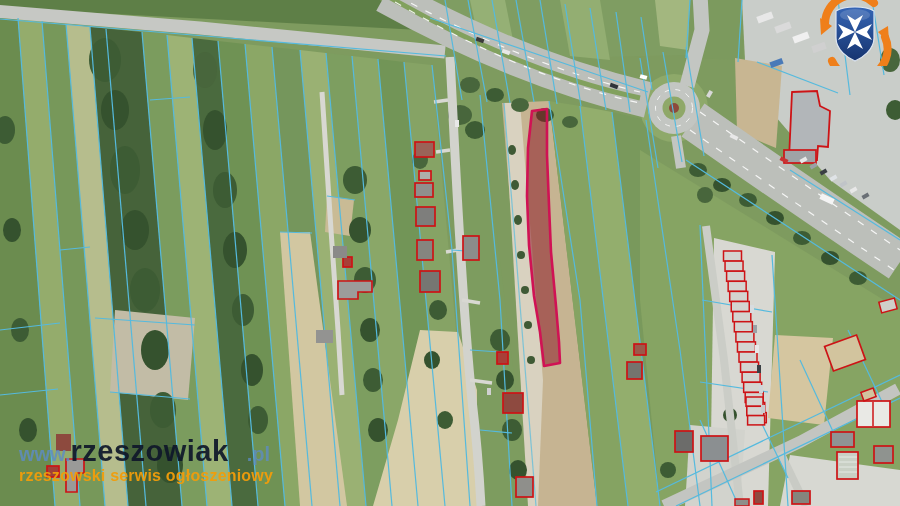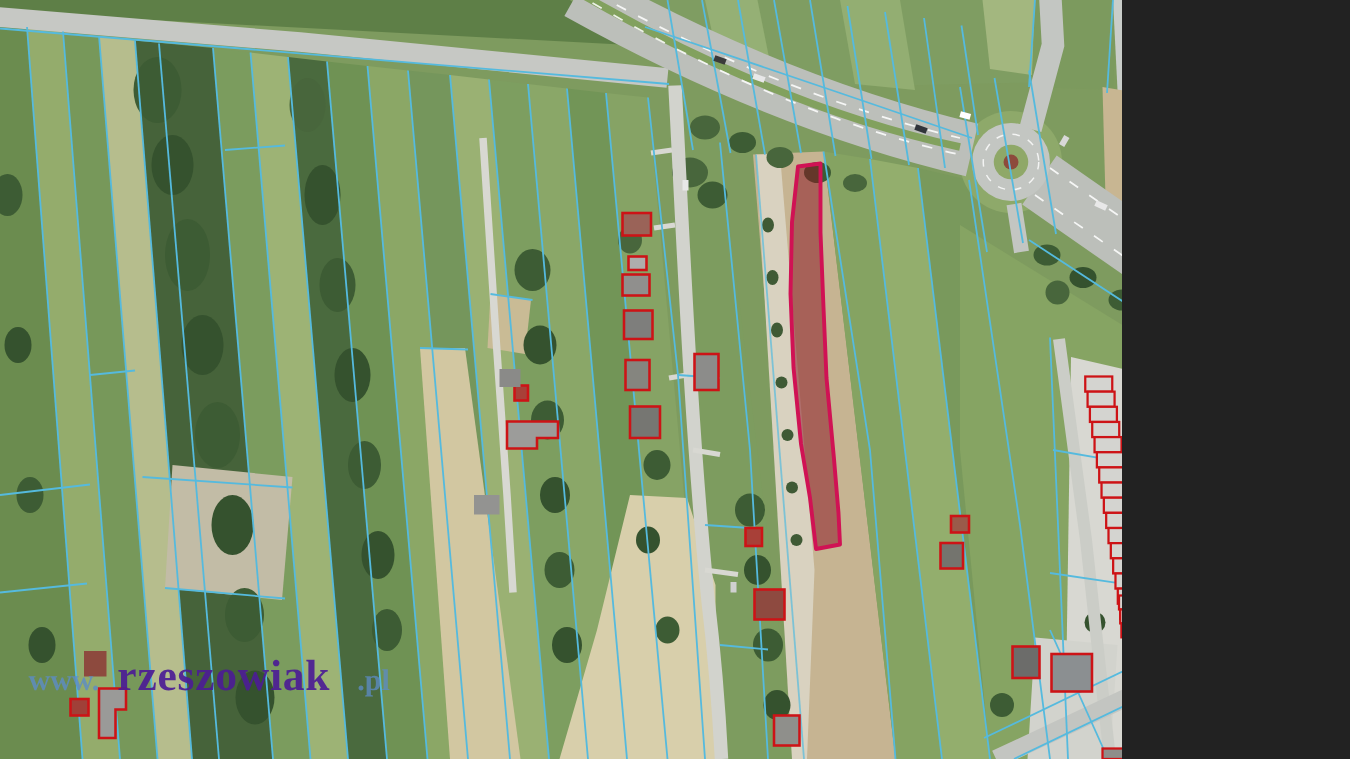--- a/index.html
+++ b/index.html
@@ -1,17 +1,17 @@
 <!DOCTYPE html>
 <html><head>
 <meta charset="utf-8">
 <style>
   html,body{margin:0;padding:0;background:#222;}
-  .stage{position:relative;width:748px;height:506px;overflow:hidden;background:#7e9b5f;
-         font-family:Liberation Serif, serif;}
+  .stage{position:relative;width:900px;height:506px;overflow:hidden;background:#7e9b5f;
+         font-family:Liberation Sans, sans-serif;}
   .stage svg.map{position:absolute;left:0;top:0;display:block;}
   .wm{position:absolute;left:19px;top:437px;line-height:1;pointer-events:none;white-space:nowrap;}
   .wm1{display:flex;align-items:baseline;}
   .wm-prefix{font-size:20px;font-weight:bold;opacity:.8;}
   .wm-brand{font-size:29px;font-weight:bold;letter-spacing:.5px;opacity:.92;}
   .wm-tld{font-size:20px;font-weight:bold;opacity:.75;}
   .wm2{font-size:16px;font-weight:bold;letter-spacing:.2px;margin-top:2px;opacity:.95;}
   .logo{position:absolute;left:818px;top:0px;}
 </style>
 </head>
@@ -308,23 +308,24 @@
         <rect x="487" y="388" width="4" height="7" fill="#d0d0d0" stroke="none" stroke-width="0"></rect>
       </g>
       <g>
         <path d="M532,111 L547,109 L547,155 L549,205 L551,252 L556,306 L559,342 L560,363 L544,366 L540,332 L534,296 L529,245 L527,196 L528,148 Z" fill="rgba(138,22,34,0.52)" stroke="#d01254" stroke-width="2.6" stroke-linejoin="round"></path>
       </g>
     </svg>
 
   <div class="wm">
     <div class="wm1">
       <span class="wm-prefix" style="color: rgb(93, 140, 200);">www.</span>
-        <span class="wm-brand" style="color: #4c1d95; margin-left: 12px;">rzeszowiak</span>
+        <span class="wm-brand" style="color: #0f172a;">rzeszowiak</span>
         <span class="wm-tld" style="color: rgb(93, 140, 200); padding-left: 18px;">.pl</span>
     </div>
+    <div class="wm2" style="color: rgb(242, 157, 10);">rzeszowski serwis ogłoszeniowy</div>
   </div>
 
   <svg class="logo" width="74" height="66" viewBox="0 0 74 66">
     <defs>
       <linearGradient id="lg" x1="0" y1="0" x2="0" y2="1">
         <stop offset="0" stop-color="#3565b5"></stop>
         <stop offset="1" stop-color="#16346f"></stop>
       </linearGradient>
     </defs>
     <g>

